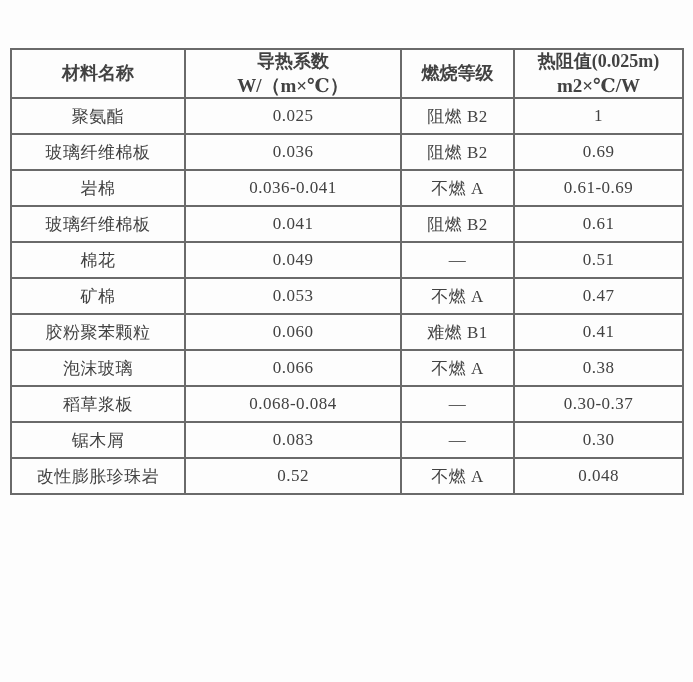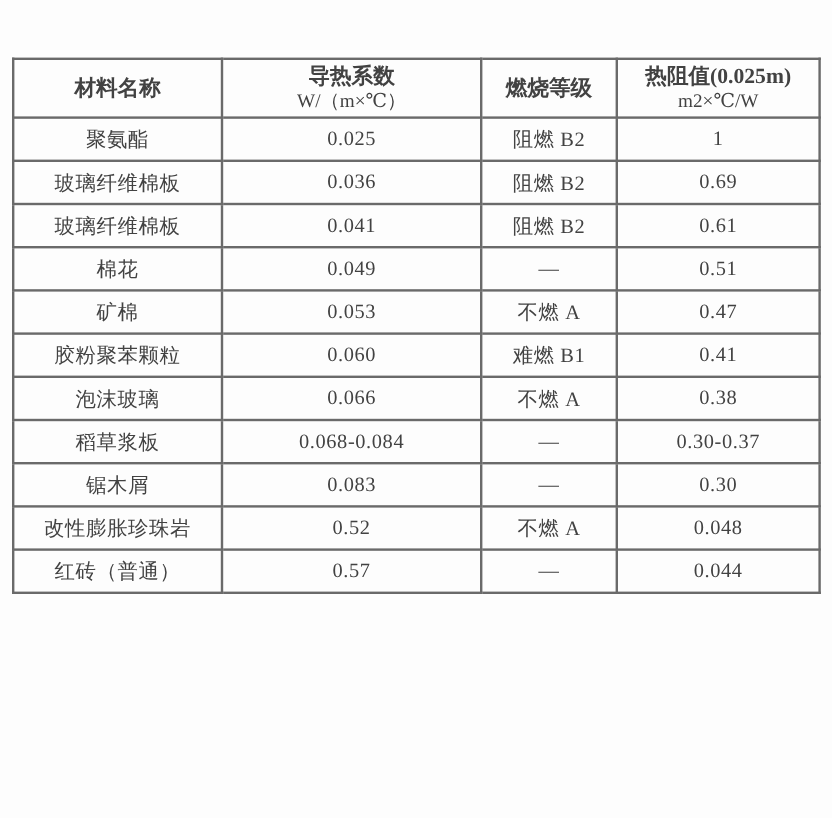--- a/index.html
+++ b/index.html
@@ -35,22 +35,22 @@
     padding: 0 2px;
     background: #fdfdfd;
   }
   th {
     height: 49px;
     font-size: 18px;
     font-weight: 600;
     line-height: 1.25;
   }
   th .header-line2 {
-    font-size: 16px;
-    font-weight: 400;
+    font-size: 19px;
+    font-weight: 700;
     margin-top: 1px;
   }
   td {
     height: 36px;
     font-size: 17px;
     letter-spacing: 0.5px;
   }
 </style>
 </head>
 <body>
@@ -88,20 +88,26 @@
           <td>阻燃 B2</td>
           <td>1</td>
         </tr>
         <tr>
           <td>玻璃纤维棉板</td>
           <td>0.036</td>
           <td>阻燃 B2</td>
           <td>0.69</td>
         </tr>
         <tr>
+          <td>岩棉</td>
+          <td>0.036-0.041</td>
+          <td>不燃 A</td>
+          <td>0.61-0.69</td>
+        </tr>
+        <tr>
           <td>玻璃纤维棉板</td>
           <td>0.041</td>
           <td>阻燃 B2</td>
           <td>0.61</td>
         </tr>
         <tr>
           <td>棉花</td>
           <td>0.049</td>
           <td>—</td>
           <td>0.51</td>
@@ -135,21 +141,15 @@
           <td>0.083</td>
           <td>—</td>
           <td>0.30</td>
         </tr>
         <tr>
           <td>改性膨胀珍珠岩</td>
           <td>0.52</td>
           <td>不燃 A</td>
           <td>0.048</td>
         </tr>
-        <tr>
-          <td>红砖（普通）</td>
-          <td>0.57</td>
-          <td>—</td>
-          <td>0.044</td>
-        </tr>
       </tbody>
   </table>
 </div>
 
 </body></html>

